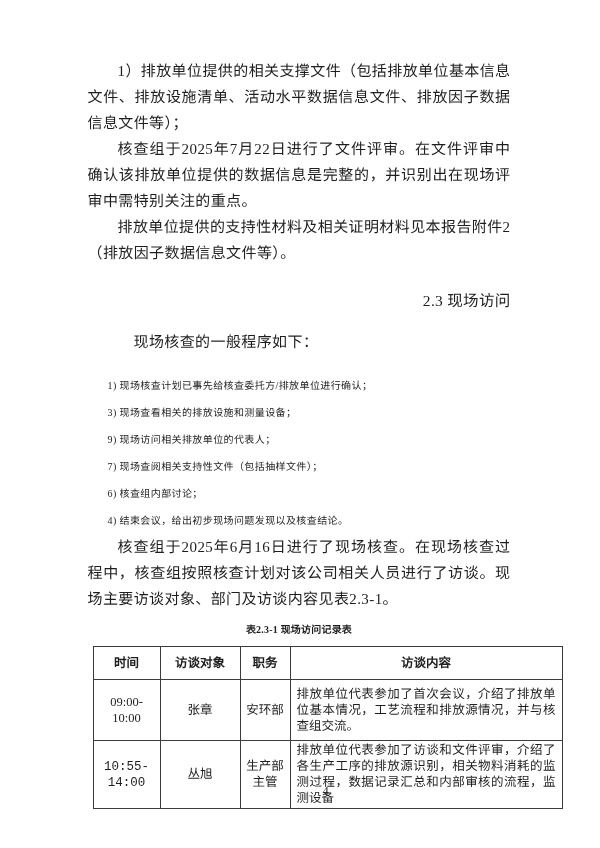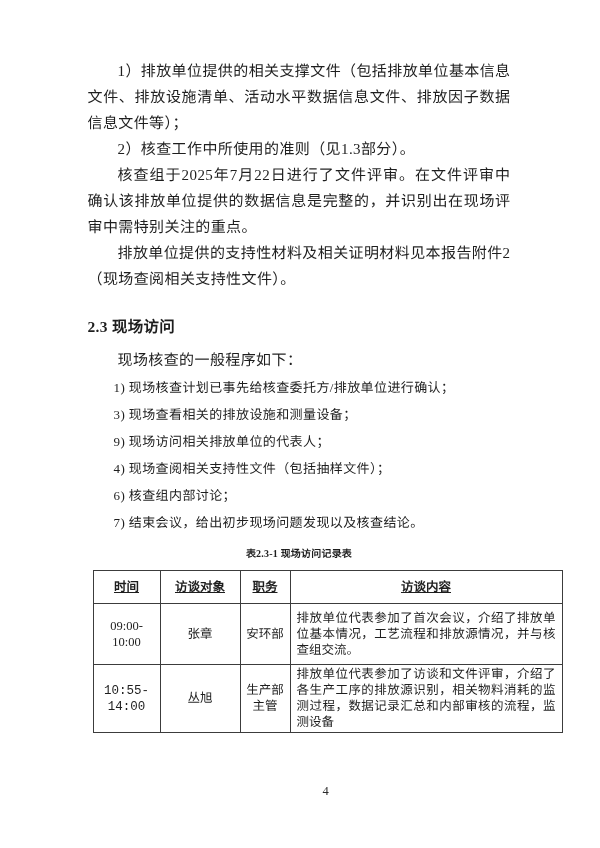--- a/index.html
+++ b/index.html
@@ -19,34 +19,35 @@
     margin: 0;
     font-size: 15px;
     line-height: 26px;
     text-align: justify;
     text-indent: 2em;
     letter-spacing: 0.4px;
   }
   .section-heading {
     margin: 24px 0 8px 0;
     font-size: 15.5px;
-    font-weight: bold;
+    font-weight: normal;
     line-height: 22px;
     letter-spacing: 0.3px;
+    text-align: right;
   }
   .proc-intro {
-    margin: 0;
+    margin: 16px;
     font-size: 15px;
     line-height: 28px;
     text-indent: 2em;
     letter-spacing: 0.4px;
   }
   .proc-step {
     margin: 0;
-    font-size: 13px;
+    font-size: 10px;
     line-height: 27px;
     text-indent: 2em;
     letter-spacing: 0.4px;
   }
   .table-caption {
     margin: 9px 0 10px 0;
     text-align: center;
     font-size: 10px;
     font-weight: bold;
     letter-spacing: 0.2px;
@@ -65,21 +66,20 @@
   table.interview-table td {
     border: 1px solid #3c3c3c;
     font-size: 12.5px;
     line-height: 16px;
     vertical-align: middle;
     box-sizing: border-box;
   }
   table.interview-table th {
     font-weight: bold;
     padding: 8px 2px;
-    text-decoration: underline;
   }
   table.interview-table td {
     padding: 6px 4px;
     text-align: center;
   }
   table.interview-table td.cell-content {
     text-align: justify;
     padding: 6px 6px;
   }
   table.interview-table tr.row-clipped td {
@@ -97,37 +97,37 @@
     font-size: 12.5px;
     color: #2a2a2a;
   }
 </style>
 </head>
 <body>
 
 <div class="page">
 
   <p class="para">1）排放单位提供的相关支撑文件（包括排放单位基本信息文件、排放设施清单、活动水平数据信息文件、排放因子数据信息文件等）；</p>
-  <p class="para">2）核查工作中所使用的准则（见1.3部分）。</p>
   <p class="para">核查组于2025年7月22日进行了文件评审。在文件评审中确认该排放单位提供的数据信息是完整的，并识别出在现场评审中需特别关注的重点。</p>
-  <p class="para">排放单位提供的支持性材料及相关证明材料见本报告附件2（现场查阅相关支持性文件）。</p>
+  <p class="para">排放单位提供的支持性材料及相关证明材料见本报告附件2（排放因子数据信息文件等）。</p>
 
   <h2 class="section-heading">2.3 现场访问</h2>
 
   <p class="proc-intro">现场核查的一般程序如下：</p>
 
   <div>
     <p class="proc-step">1) 现场核查计划已事先给核查委托方/排放单位进行确认；</p>
     <p class="proc-step">3) 现场查看相关的排放设施和测量设备；</p>
     <p class="proc-step">9) 现场访问相关排放单位的代表人；</p>
-    <p class="proc-step">4) 现场查阅相关支持性文件（包括抽样文件）；</p>
+    <p class="proc-step">7) 现场查阅相关支持性文件（包括抽样文件）；</p>
     <p class="proc-step">6) 核查组内部讨论；</p>
-    <p class="proc-step">7) 结束会议，给出初步现场问题发现以及核查结论。</p>
+    <p class="proc-step">4) 结束会议，给出初步现场问题发现以及核查结论。</p>
   </div>
 
+  <p class="para">核查组于2025年6月16日进行了现场核查。在现场核查过程中，核查组按照核查计划对该公司相关人员进行了访谈。现场主要访谈对象、部门及访谈内容见表2.3-1。</p>
 
   <div class="table-caption">表2.3-1 现场访问记录表</div>
 
   <table class="interview-table">
     <colgroup>
       <col class="c-time">
         <col class="c-person">
         <col class="c-title">
         <col class="c-content">
     </colgroup>

